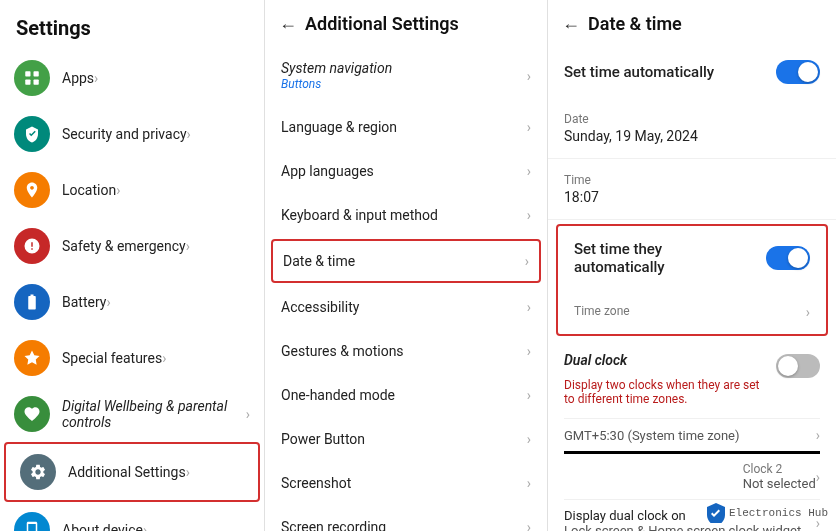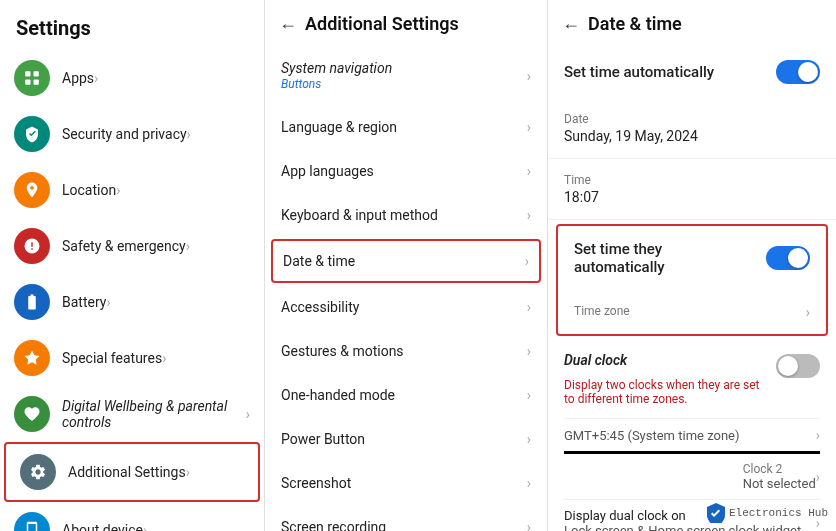--- a/index.html
+++ b/index.html
@@ -470,21 +470,21 @@
     <div style="display:flex; justify-content:space-between; align-items:flex-start; margin-bottom:4px;">
       <div>
         <div class="dual-clock-title">Dual clock</div>
         <div class="dual-clock-desc">Display two clocks when they are set to different time zones.</div>
       </div>
       <div class="toggle toggle-off" style="flex-shrink:0; margin-left:8px; margin-top:2px;"></div>
     </div>
 
     <div class="clock-item" style="display:flex; justify-content:space-between; align-items:center; padding: 8px 0; border-top:1px solid #f0f0f0;">
       <div>
-        <div class="clock-value">GMT+5:45 (System time zone)</div>
+        <div class="clock-value">GMT+5:30 (System time zone)</div>
       </div>
       <span class="chevron">›</span>
     </div>
 
     <div class="clock-item" style="display:flex; justify-content:flex-end; align-items:center; padding: 8px 0; border-top:3px solid #000000;">
       <div>
         <div class="clock-label">Clock 2</div>
         <div class="clock-value">Not selected</div>
       </div>
       <span class="chevron">›</span>

